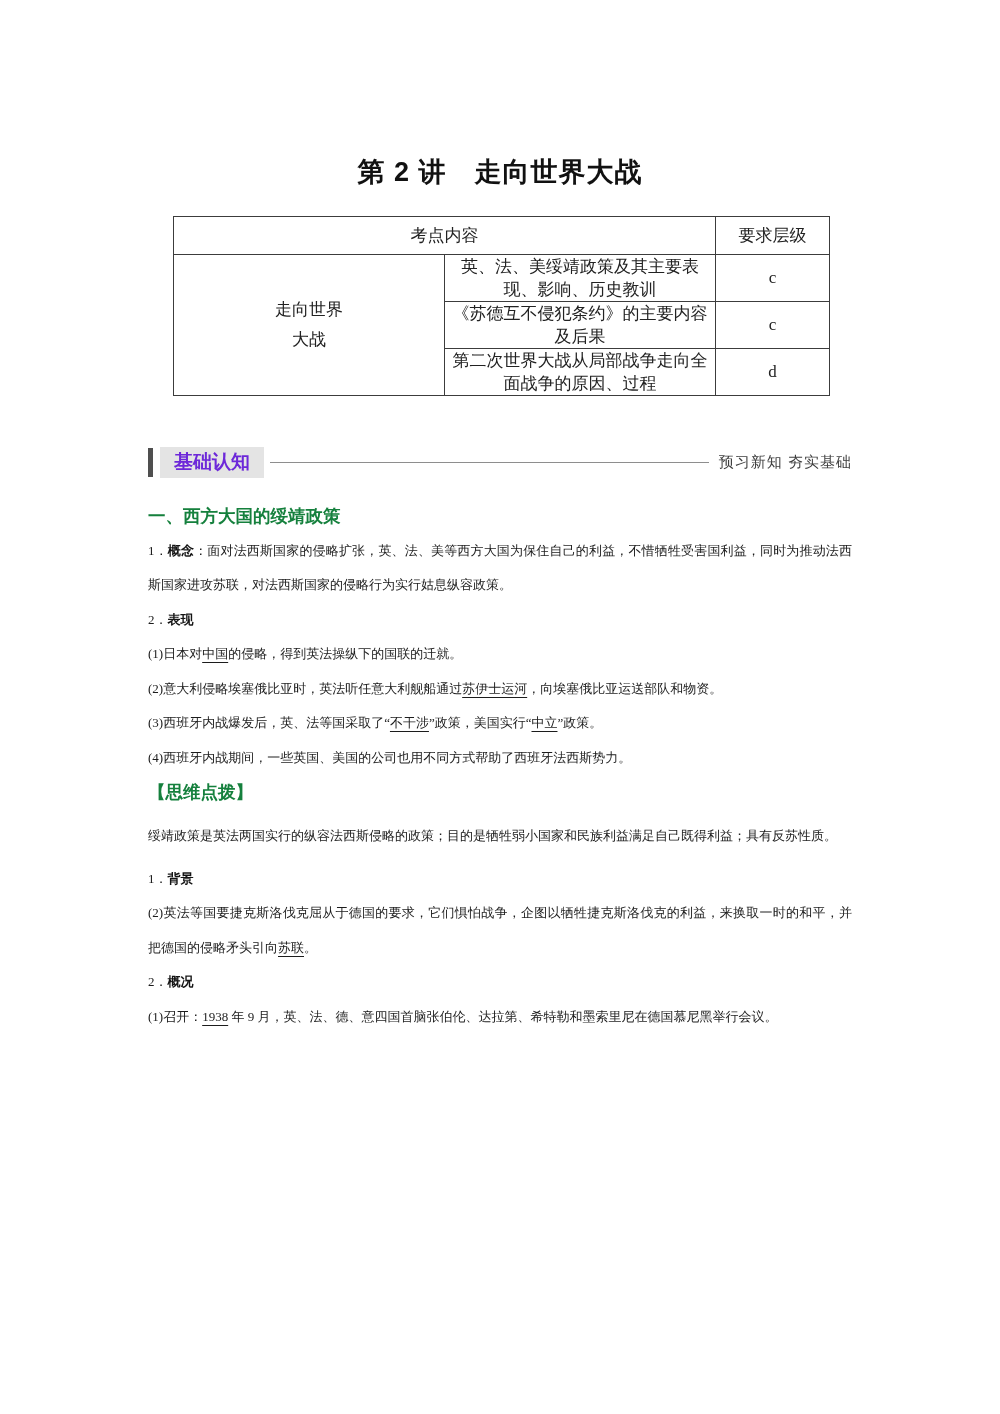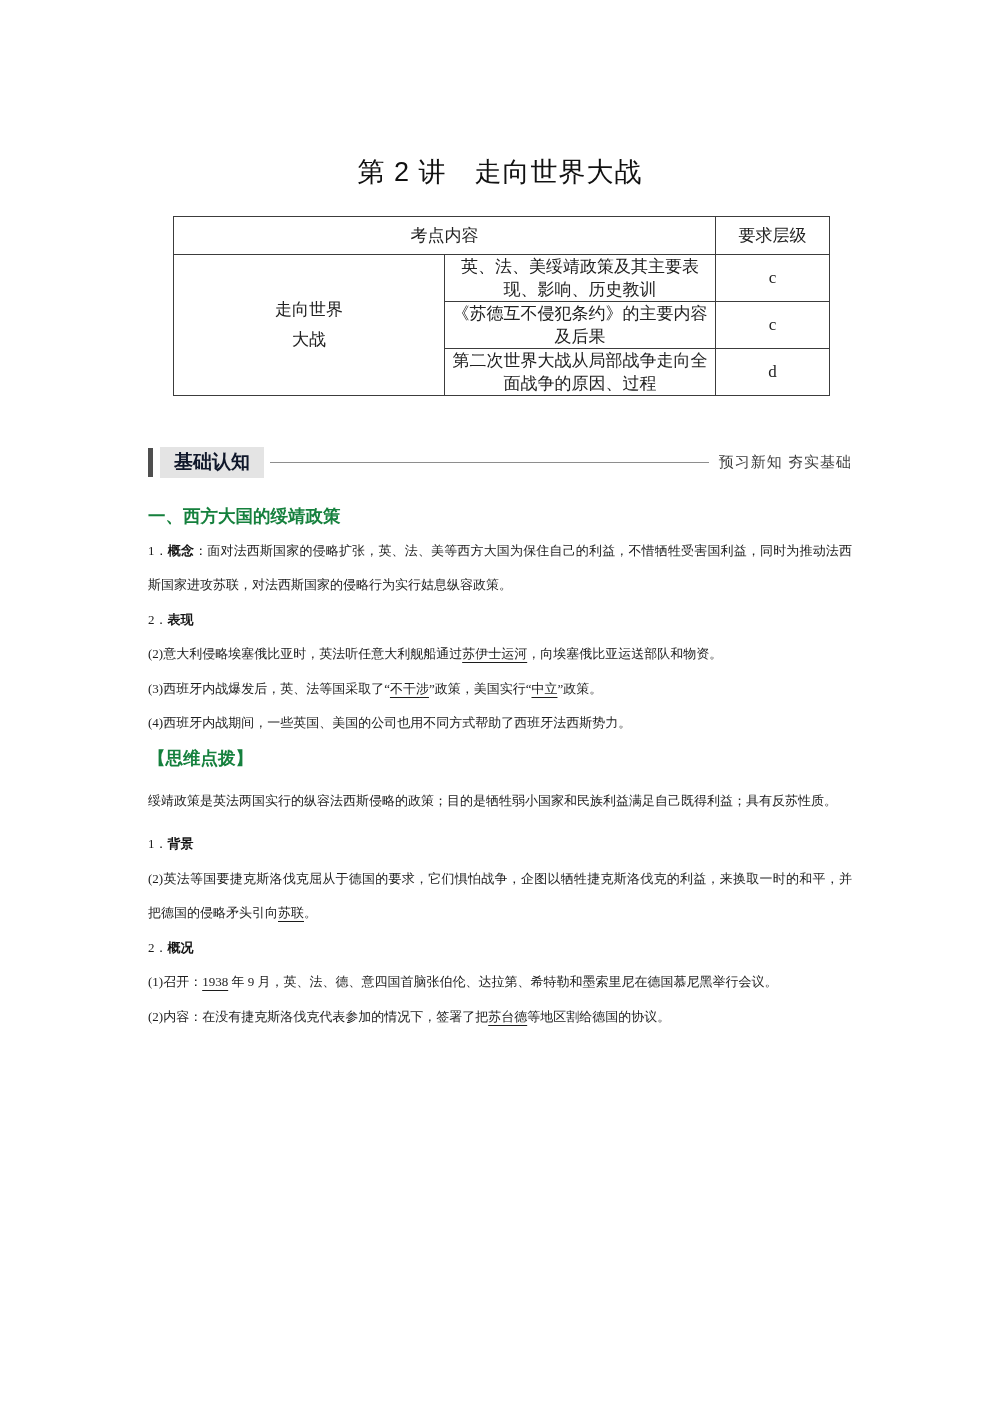--- a/index.html
+++ b/index.html
@@ -8,21 +8,21 @@
     font-family:"Liberation Serif","DejaVu Serif",serif;
     color:#1c1c1c;
     -webkit-font-smoothing:antialiased;
   }
   .page{position:relative;width:704px;margin:0 auto;padding:155px 148px 0 148px;box-sizing:content-box;}
 
   
   .doc-title{
     text-align:center;
     font-family:"Liberation Sans","DejaVu Sans",sans-serif;
-    font-weight:normal;
+    font-weight:bold;
     font-size:27px;
     line-height:34px;
     letter-spacing:1px;
     color:#111;
   }
 
   
   .points-table{
     border-collapse:collapse;
     margin:27px 0 0 25px;
@@ -49,21 +49,21 @@
   .banner{
     display:flex;align-items:center;
     margin-top:50px;height:32px;
   }
   .banner-bar{width:5px;height:29px;background:#4f4f4f;flex:0 0 auto;}
   .banner-box{
     margin-left:7px;
     background:#e4e4e4;
     padding:3px 14px 4px 14px;
     font-family:"Liberation Sans","DejaVu Sans",sans-serif;
-    font-weight:bold;font-size:19px;color:#0f172a;
+    font-weight:bold;font-size:19px;color:#6d28d9;
     flex:0 0 auto;line-height:24px;
   }
   .banner-line{flex:1 1 auto;height:1px;background:#8e8e8e;margin:0 10px 0 6px;}
   .banner-tag{
     flex:0 0 auto;
     font-family:"Liberation Sans","DejaVu Sans",sans-serif;
     font-size:15px;color:#3e3e3e;letter-spacing:1px;
   }
 
   
@@ -128,25 +128,25 @@
     <div class="banner-bar"></div>
     <div class="banner-box">基础认知</div>
     <div class="banner-line"></div>
     <div class="banner-tag">预习新知 夯实基础</div>
   </div>
 
   <div class="body-text">
     <p class="h-sans">一、西方大国的绥靖政策</p>
     <p><span>1．</span><span class="b">概念</span><span>：面对法西斯国家的侵略扩张，英、法、美等西方大国为保住自己的利益，不惜牺牲受害国利益，同时为推动法西斯国家进攻苏联，对法西斯国家的侵略行为实行姑息纵容政策。</span></p>
     <p><span>2．</span><span class="b">表现</span></p>
+    <p><span>(1)日本对</span><span class="u">中国</span><span>的侵略，得到英法操纵下的国联的迁就。</span></p>
     <p><span>(2)意大利侵略埃塞俄比亚时，英法听任意大利舰船通过</span><span class="u">苏伊士运河</span><span>，向埃塞俄比亚运送部队和物资。</span></p>
     <p><span>(3)西班牙内战爆发后，英、法等国采取了“</span><span class="u">不干涉</span><span>”政策，美国实行“</span><span class="u">中立</span><span>”政策。</span></p>
     <p><span>(4)西班牙内战期间，一些英国、美国的公司也用不同方式帮助了西班牙法西斯势力。</span></p>
     <p class="h-sans">【思维点拨】</p>
     <p class="tip-body">绥靖政策是英法两国实行的纵容法西斯侵略的政策；目的是牺牲弱小国家和民族利益满足自己既得利益；具有反苏性质。</p>
     <p><span>1．</span><span class="b">背景</span></p>
     <p><span>(2)英法等国要捷克斯洛伐克屈从于德国的要求，它们惧怕战争，企图以牺牲捷克斯洛伐克的利益，来换取一时的和平，并把德国的侵略矛头引向</span><span class="u">苏联</span><span>。</span></p>
     <p><span>2．</span><span class="b">概况</span></p>
     <p><span>(1)召开：</span><span class="u">1938</span><span> 年 9 月，英、法、德、意四国首脑张伯伦、达拉第、希特勒和墨索里尼在德国慕尼黑举行会议。</span></p>
-    <p><span>(2)内容：在没有捷克斯洛伐克代表参加的情况下，签署了把</span><span class="u">苏台德</span><span>等地区割给德国的协议。</span></p>
   </div>
 
 </div>
 
 </body></html>

